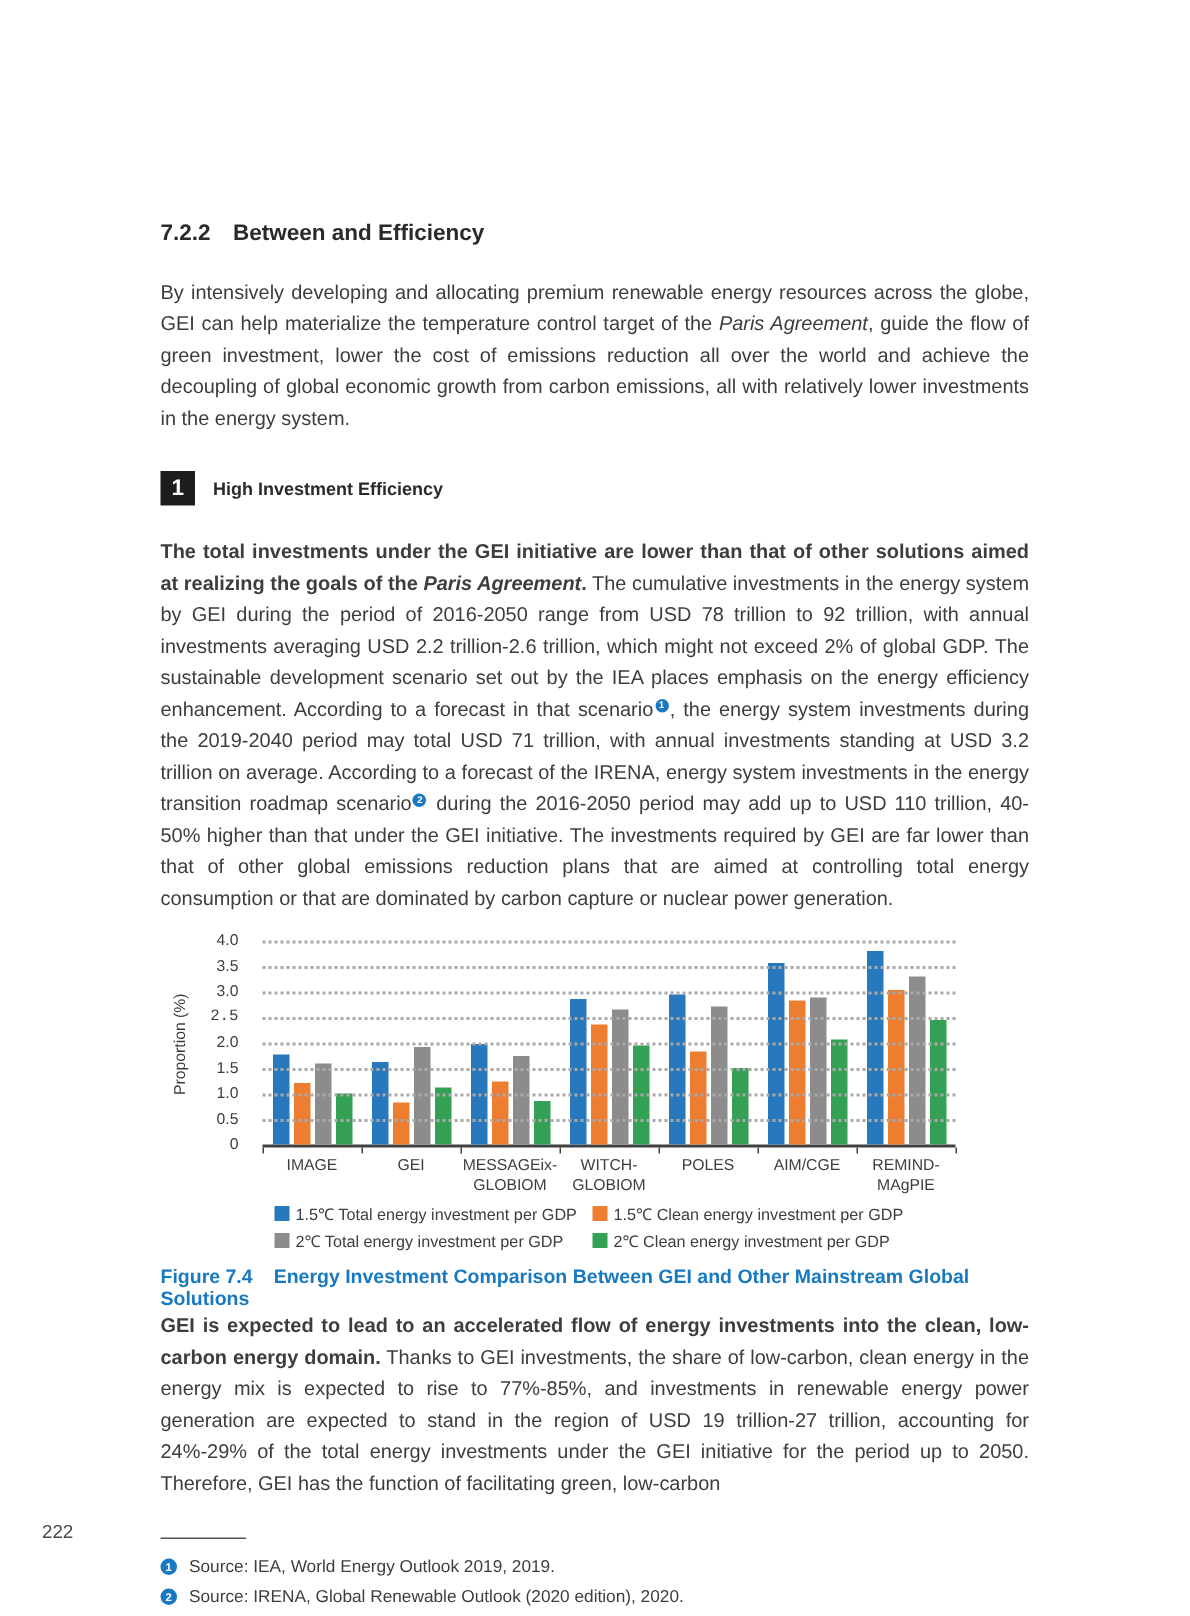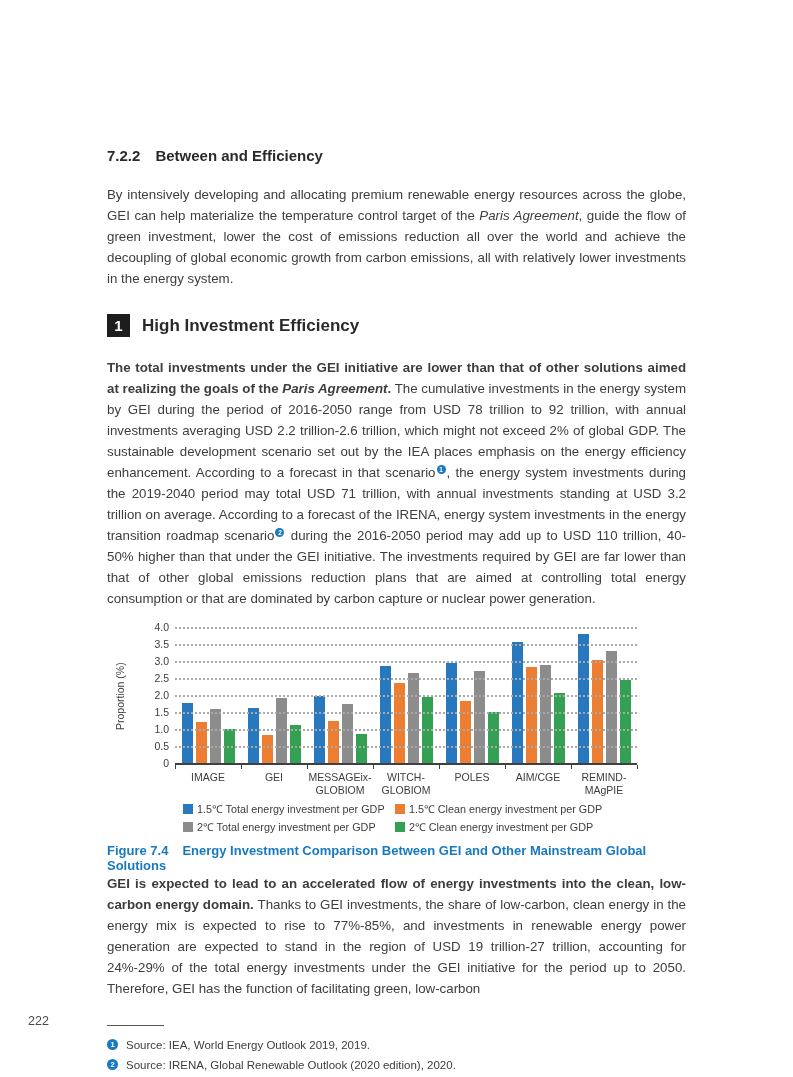--- a/index.html
+++ b/index.html
@@ -15,38 +15,38 @@
 
   p.body-para { margin:0; font-size:13.3px; line-height:21px; text-align:justify; }
   .para-intro { margin-bottom:0; }
 
   .subhead { display:flex; align-items:center; margin:25px 0 20px 0; }
   .subhead .badge {
     width:23px; height:23px; background:#1d1d1d; color:#ffffff;
     display:flex; align-items:center; justify-content:center;
     font-weight:bold; font-size:15px; margin-right:12px;
   }
-  .subhead .subhead-label { font-weight:bold; font-size:17px; color:#2a2a2a; }
+  .subhead .subhead-label { font-weight:bold; font-size:12px; color:#2a2a2a; }
 
   .fn-ref {
     display:inline-block; width:9px; height:9px; border-radius:50%;
     background:#1879c0; color:#ffffff; font-size:6.5px; font-weight:bold;
     line-height:9px; text-align:center; vertical-align:baseline;
     position:relative; top:-5px; margin:0 1px;
   }
 
   
   .chart-block { position:relative; margin-top:14px; height:172px; }
   .chart-ylabel {
     position:absolute; left:6px; top:4px; height:138px; width:14px;
     writing-mode:vertical-rl; transform:rotate(180deg);
     display:flex; align-items:center; justify-content:center;
     font-size:10.5px; color:#3d3d3d;
   }
-  .chart-yticks { position:absolute; left:36px; top:4px; width:30px; height:138px; }
+  .chart-yticks { position:absolute; left:26px; top:4px; width:30px; height:138px; }
   .ytick-label { position:absolute; right:4px; font-size:10.5px; color:#3d3d3d; width:30px; text-align:right; }
   .chart-plot {
     position:absolute; left:68px; top:4px; width:462px; height:136px;
     border-bottom:2px solid #404040;
   }
   .chart-gridline { position:absolute; left:0; right:0; height:0; border-top:2px dotted #a9a9a9; }
   .chart-groups {
     position:absolute; left:0; right:0; bottom:0; top:0;
     display:flex;
   }
@@ -104,21 +104,21 @@
   </div>
 
   <p class="body-para"><b>The total investments under the GEI initiative are lower than that of other solutions aimed at realizing the goals of the </b><b><i>Paris Agreement</i></b><b>.</b><span> The cumulative investments in the energy system by GEI during the period of 2016-2050 range from USD 78 trillion to 92 trillion, with annual investments averaging USD 2.2 trillion-2.6 trillion, which might not exceed 2% of global GDP. The sustainable development scenario set out by the IEA places emphasis on the energy efficiency enhancement. According to a forecast in that scenario</span><span class="fn-ref">1</span><span>, the energy system investments during the 2019-2040 period may total USD 71 trillion, with annual investments standing at USD 3.2 trillion on average. According to a forecast of the IRENA, energy system investments in the energy transition roadmap scenario</span><span class="fn-ref">2</span><span> during the 2016-2050 period may add up to USD 110 trillion, 40-50% higher than that under the GEI initiative. The investments required by GEI are far lower than that of other global emissions reduction plans that are aimed at controlling total energy consumption or that are dominated by carbon capture or nuclear power generation.</span></p>
 
   <div class="chart-block">
     <div class="chart-ylabel">Proportion (%)</div>
     <div class="chart-yticks">
         <div class="ytick-label" style="top: -6px;">4.0</div>
         <div class="ytick-label" style="top: 11px;">3.5</div>
         <div class="ytick-label" style="top: 28px;">3.0</div>
-        <div class="ytick-label" style="top: 45px;">2.5</div>
+        <div class="ytick-label" style="top: 45px; font-family: Liberation Mono, monospace;">2.5</div>
         <div class="ytick-label" style="top: 62px;">2.0</div>
         <div class="ytick-label" style="top: 79px;">1.5</div>
         <div class="ytick-label" style="top: 96px;">1.0</div>
         <div class="ytick-label" style="top: 113px;">0.5</div>
         <div class="ytick-label" style="top: 130px;">0</div>
       </div>
     <div class="chart-plot">
       <div class="chart-groups">
           <div class="bar-group">
             <div class="bar" style="height: 60.18px; background: rgb(40, 120, 190);"></div>

